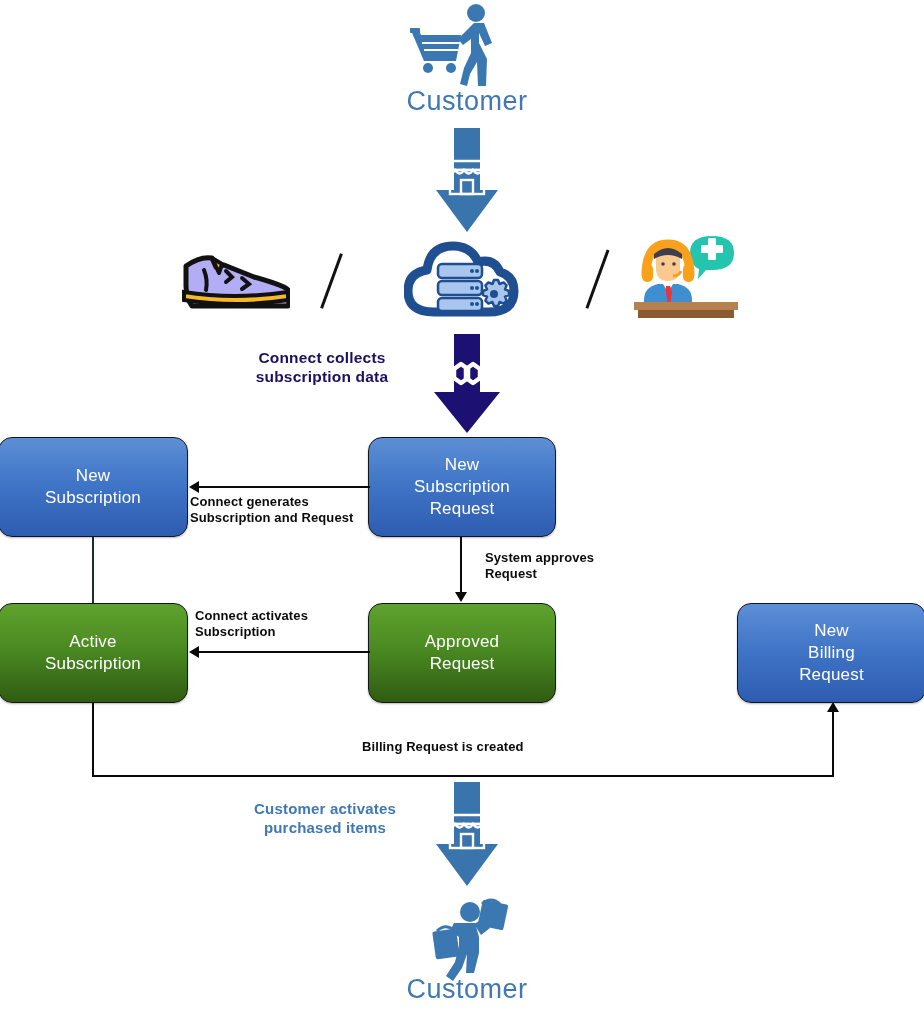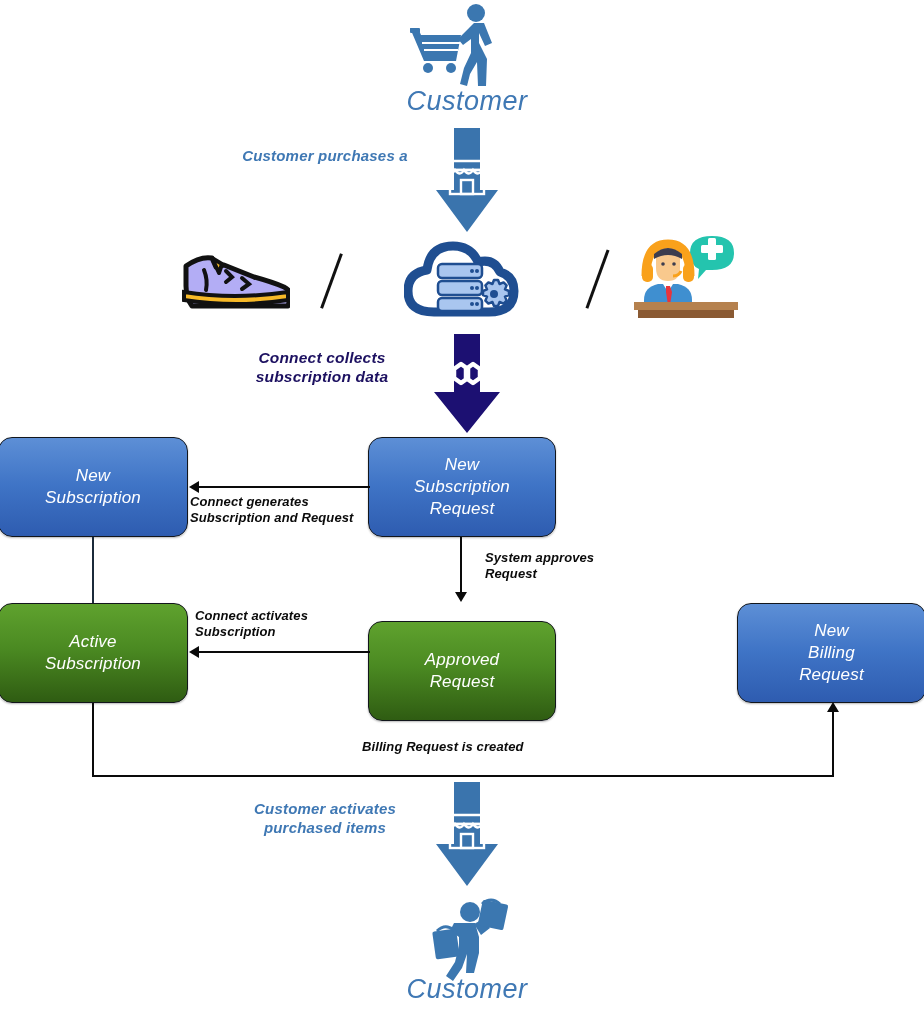--- a/index.html
+++ b/index.html
@@ -2,21 +2,21 @@
 <html><head>
 <meta charset="utf-8">
 <style>
   html,body{margin:0;padding:0;}
   body{
     width:924px;height:1024px;
     background:#ffffff;
     font-family:"Liberation Sans", sans-serif;
     overflow:hidden;
   }
-  #stage{position:relative;width:924px;height:940px;font-style:italic;}
+  #stage{position:relative;width:924px;height:940px;}
 
   .abs{position:absolute;}
 
   
   .lbl-blue{
     color:#3f78b4;font-weight:bold;font-size:15px;line-height:1.25;
     text-align:center;letter-spacing:.2px;
   }
   .lbl-navy{
     color:#1c1060;font-weight:bold;font-size:15.5px;line-height:1.25;
@@ -98,21 +98,20 @@
       <polygon points="22,0 48,0 48,62 66,62 35,104 4,62 22,62" fill="#3a74ad"></polygon>
       <g stroke="#ffffff" stroke-width="2.4" fill="none">
         <path d="M20 33 l30 0 l6 9 l-42 0 z"></path>
         <rect x="18" y="42" width="34" height="24"></rect>
         <path d="M14 42 q5 7 9 0 q5 7 9 0 q5 7 9 0 q5 7 9 0"></path>
         <rect x="29" y="52" width="12" height="14"></rect>
       </g>
     </svg>
   </div>
   <div class="abs lbl-blue" style="left:215px;top:147px;width:220px;">
-    <div>Customer purchases a</div>
   </div>
 
   <div class="abs" style="left:178px;top:248px;width:112px;height:62px;">
     <svg viewBox="0 0 112 62" width="112" height="62">
       <path d="M8 18 q14 -10 26 -8 l4 9 l8 -2 l30 12 q18 5 30 10 q8 4 6 12 l-2 7 l-96 0 q-6 -8 -6 -20 z" fill="#b3adf5" stroke="#111" stroke-width="5" stroke-linejoin="round"></path>
       <path d="M34 10 l10 6 l-3 9 z" fill="#f7b928" stroke="#111" stroke-width="4" stroke-linejoin="round"></path>
       <path d="M6 44 q50 8 104 0 l0 8 q-52 8 -104 0 z" fill="#f7b928" stroke="#111" stroke-width="4"></path>
       <g stroke="#111" stroke-width="4" fill="none" stroke-linecap="round">
         <path d="M26 22 q4 10 2 20"></path>
         <path d="M48 23 l6 6 l-6 5"></path>
@@ -202,21 +201,21 @@
     </div>
   </div>
 
   <div class="node node-green abs" style="left:-2px;top:603px;width:190px;height:100px;">
     <div>
       <div>Active</div>
       <div>Subscription</div>
     </div>
   </div>
 
-  <div class="node node-green abs" style="left:368px;top:621px;width:188px;height:100px;">
+  <div class="node node-green abs" style="left:368px;top:603px;width:188px;height:100px;">
     <div>
       <div>Approved</div>
       <div>Request</div>
     </div>
   </div>
 
   <div class="node node-blue abs" style="left:737px;top:603px;width:189px;height:100px;">
     <div>
       <div>New</div>
       <div>Billing</div>

